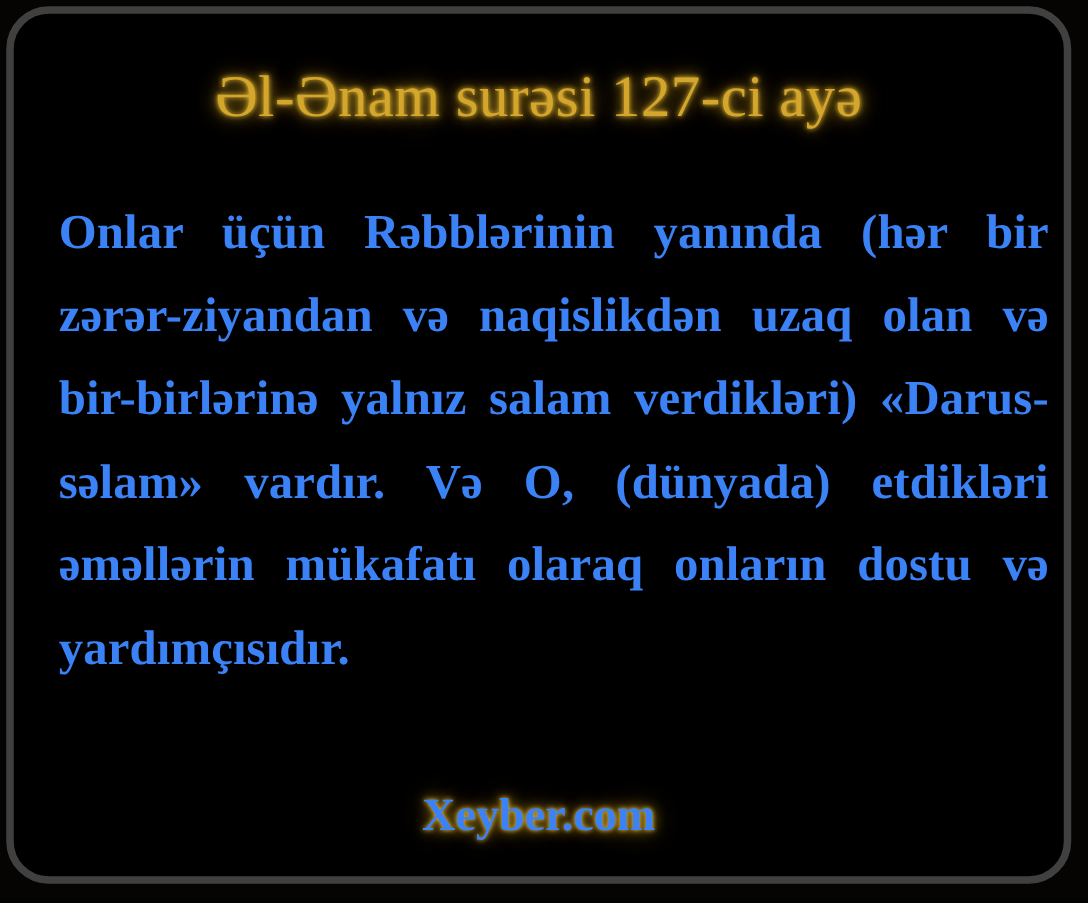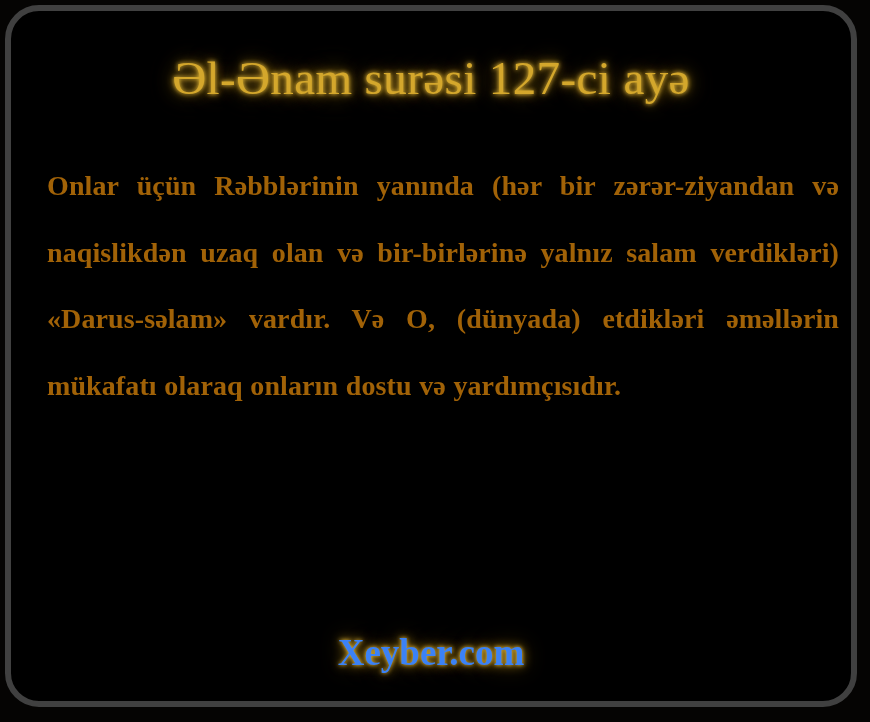--- a/index.html
+++ b/index.html
@@ -46,23 +46,23 @@
     white-space: nowrap;
   }
 
   #body-text {
     position: absolute;
     left: 36px;
     top: 142px;
     width: 792px;
     text-align: justify;
     text-align-last: left;
-    color: #a16207;
+    color: #3b82f6;
     font-family: "Liberation Serif", "DejaVu Serif", serif;
-    font-size: 28px;
+    font-size: 39px;
     font-weight: bold;
     line-height: 66.5px;
     letter-spacing: 0.1px;
     word-spacing: 0.5px;
   }
 
   #footer {
     position: absolute;
     left: 0;
     top: 620px;

